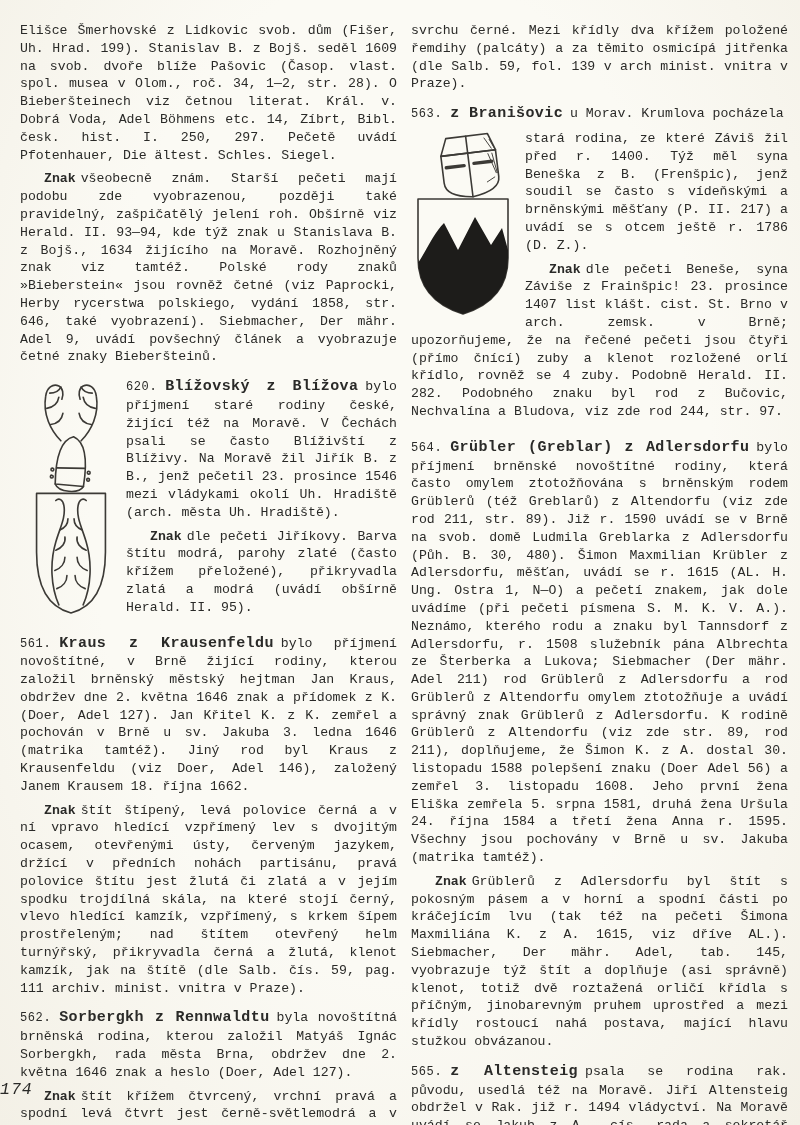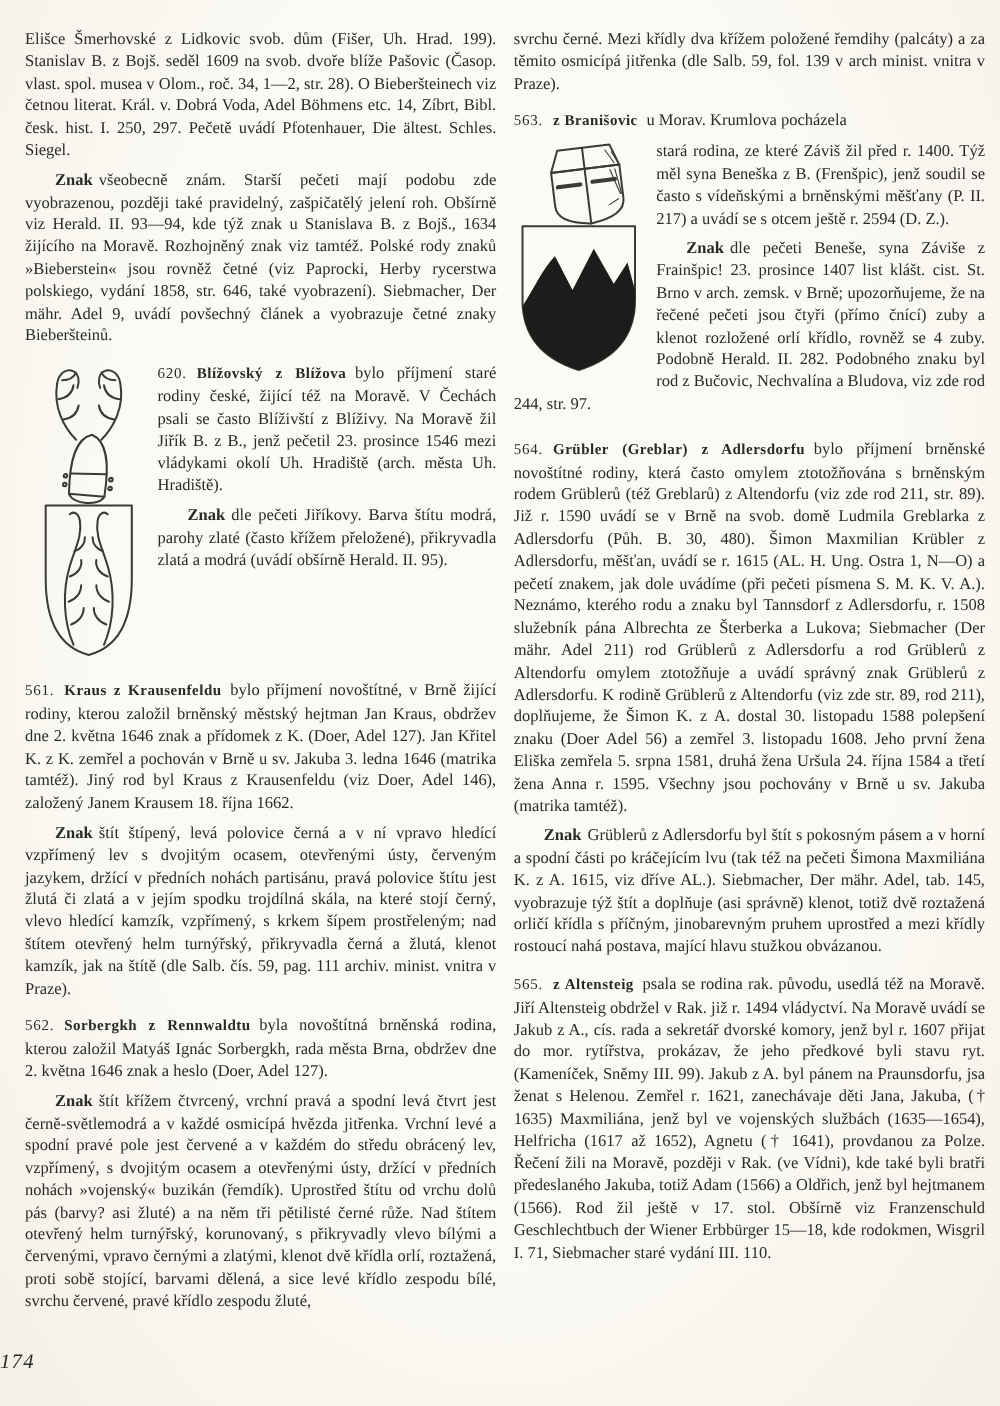--- a/index.html
+++ b/index.html
@@ -1,36 +1,36 @@
 <!DOCTYPE html>
 <html lang="cs"><head>
 <meta charset="utf-8">
 <style>
   html,body { margin:0; padding:0; }
   .page {
     position:relative;
     width:800px; height:1125px;
     background: radial-gradient(ellipse at 50% 42%, #fbfaf4 55%, #f3f0e6 100%);
     color:#2a2a28;
-    font-family:Liberation Serif, serif;
+    font-family:Liberation Mono, monospace;
     overflow:hidden;
   }
   .columns { display:flex; gap:14px; padding:22px 12px 0 20px; }
   .col {
     width:378px;
     font-size:13.2px; line-height:17.8px;
     text-align:justify;
     hyphens:auto;
   }
   .col p { margin:0 0 6px 0; }
   p.indent { text-indent:24px; }
   .entry { margin-top:12px; }
   .entry::after { content:""; display:block; clear:both; }
   .num  { font-size:12px; letter-spacing:0.6px; margin-right:8px; }
-  .name { font-weight:bold; font-size:12px; letter-spacing:0.4px; margin-right:7px; }
+  .name { font-weight:bold; font-size:15px; letter-spacing:0.4px; margin-right:7px; }
   .blazon-label { font-weight:bold; margin-right:5px; }
   .arms { float:left; stroke:#3c3a36; fill:none; stroke-width:1.6; stroke-linecap:round; stroke-linejoin:round; }
   .arms-560 { width:82px;  height:238px; margin:2px 14px 2px 10px; }
   .arms-563 { width:100px; height:190px; margin:2px 12px 2px 2px; }
   .pageno {
     position:absolute; bottom:26px; left:0; right:0;
     text-align:left; font-style:italic; font-size:16.5px; letter-spacing:1px;
   }
 </style>
 </head>
@@ -116,21 +116,21 @@
             <path d="M61,32 H79" stroke-width="3.4"></path>
             <path d="M74,8 l6,11 M79,10 l4,9" stroke-width="0.9"></path>
             <path d="M76,24 l6,20 M80,24 l3,20 M72,52 l8,-4" stroke-width="0.9"></path>
           </g>
 
           <g>
             <path d="M5,67 H95 V126 Q95,168 50,182 Q5,168 5,126 Z"></path>
             <path d="M5,131 C13,119 21,101 31,91 L45,118 L62,85 L78,113 L89,96 L95,118 L95,126 Q95,168 50,182 Q5,168 5,126 Z" fill="#1d1c1a" stroke="none"></path>
           </g>
         </svg>
-        <p>stará rodina, ze které Záviš žil před r. 1400. Týž měl syna Beneška z B. (Frenšpic), jenž soudil se často s vídeňskými a brněnskými měšťany (P. II. 217) a uvádí se s otcem ještě r. 2594 (D. Z.).</p>
+        <p>stará rodina, ze které Záviš žil před r. 1400. Týž měl syna Beneška z B. (Frenšpic), jenž soudil se často s vídeňskými a brněnskými měšťany (P. II. 217) a uvádí se s otcem ještě r. 1786 (D. Z.).</p>
         <p class="indent"><span class="blazon-label">Znak</span><span>dle pečeti Beneše, syna Záviše z Frainšpic! 23. prosince 1407 list klášt. cist. St. Brno v arch. zemsk. v Brně; upozorňujeme, že na řečené pečeti jsou čtyři (přímo čnící) zuby a klenot rozložené orlí křídlo, rovněž se 4 zuby. Podobně Herald. II. 282. Podobného znaku byl rod z Bučovic, Nechvalína a Bludova, viz zde rod 244, str. 97.</span></p>
       </div>
 
       <div class="entry">
         <p><span class="num">564.</span><span class="name">Grübler (Greblar) z Adlersdorfu</span><span>bylo příjmení brněnské novoštítné rodiny, která často omylem ztotožňována s brněnským rodem Grüblerů (též Greblarů) z Altendorfu (viz zde rod 211, str. 89). Již r. 1590 uvádí se v Brně na svob. domě Ludmila Greblarka z Adlersdorfu (Půh. B. 30, 480). Šimon Maxmilian Krübler z Adlersdorfu, měšťan, uvádí se r. 1615 (AL. H. Ung. Ostra 1, N—O) a pečetí znakem, jak dole uvádíme (při pečeti písmena S. M. K. V. A.). Neznámo, kterého rodu a znaku byl Tannsdorf z Adlersdorfu, r. 1508 služebník pána Albrechta ze Šterberka a Lukova; Siebmacher (Der mähr. Adel 211) rod Grüblerů z Adlersdorfu a rod Grüblerů z Altendorfu omylem ztotožňuje a uvádí správný znak Grüblerů z Adlersdorfu. K rodině Grüblerů z Altendorfu (viz zde str. 89, rod 211), doplňujeme, že Šimon K. z A. dostal 30. listopadu 1588 polepšení znaku (Doer Adel 56) a zemřel 3. listopadu 1608. Jeho první žena Eliška zemřela 5. srpna 1581, druhá žena Uršula 24. října 1584 a třetí žena Anna r. 1595. Všechny jsou pochovány v Brně u sv. Jakuba (matrika tamtéž).</span></p>
         <p class="indent"><span class="blazon-label">Znak</span><span>Grüblerů z Adlersdorfu byl štít s pokosným pásem a v horní a spodní části po kráčejícím lvu (tak též na pečeti Šimona Maxmiliána K. z A. 1615, viz dříve AL.). Siebmacher, Der mähr. Adel, tab. 145, vyobrazuje týž štít a doplňuje (asi správně) klenot, totiž dvě roztažená orličí křídla s příčným, jinobarevným pruhem uprostřed a mezi křídly rostoucí nahá postava, mající hlavu stužkou obvázanou.</span></p>
       </div>
 
       <div class="entry">
         <p><span class="num">565.</span><span class="name">z Altensteig</span><span>psala se rodina rak. původu, usedlá též na Moravě. Jiří Altensteig obdržel v Rak. již r. 1494 vládyctví. Na Moravě uvádí se Jakub z A., cís. rada a sekretář dvorské komory, jenž byl r. 1607 přijat do mor. rytířstva, prokázav, že jeho předkové byli stavu ryt. (Kameníček, Sněmy III. 99). Jakub z A. byl pánem na Praunsdorfu, jsa ženat s Helenou. Zemřel r. 1621, zanechávaje děti Jana, Jakuba, († 1635) Maxmiliána, jenž byl ve vojenských službách (1635—1654), Helfricha (1617 až 1652), Agnetu († 1641), provdanou za Polze. Řečení žili na Moravě, později v Rak. (ve Vídni), kde také byli bratři předeslaného Jakuba, totiž Adam (1566) a Oldřich, jenž byl hejtmanem (1566). Rod žil ještě v 17. stol. Obšírně viz Franzenschuld Geschlechtbuch der Wiener Erbbürger 15—18, kde rodokmen, Wisgril I. 71, Siebmacher staré vydání III. 110.</span></p>

